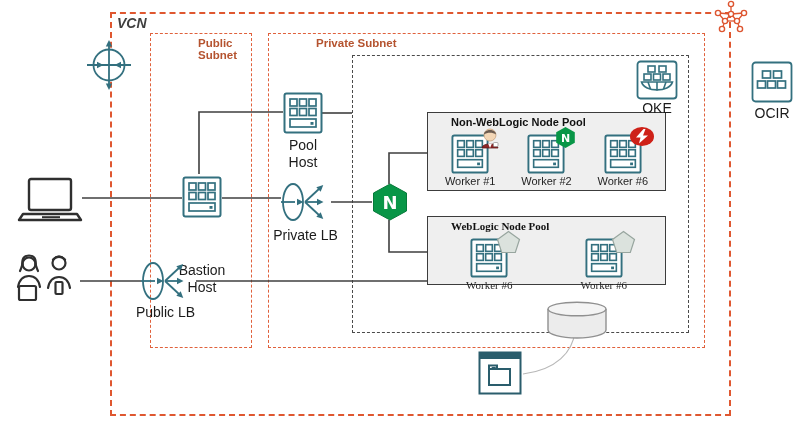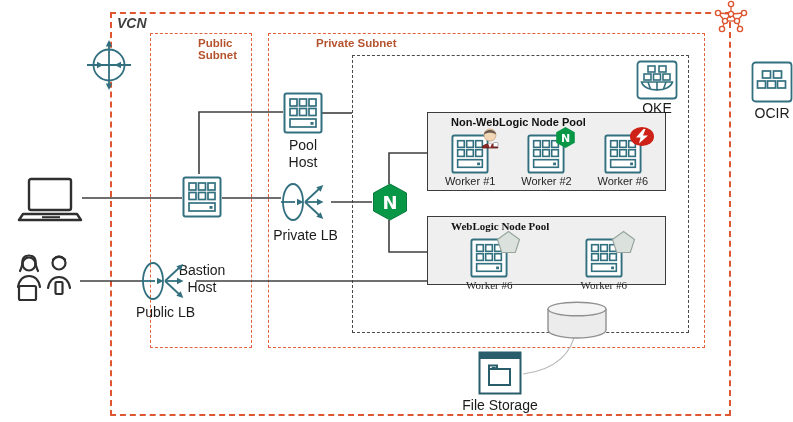--- a/index.html
+++ b/index.html
@@ -382,15 +382,14 @@
     <svg width="44" height="44" viewBox="0 0 44 44">
         <rect x="1.5" y="1.5" width="41" height="41" fill="#fff" stroke="#2A5D6C" stroke-width="2"></rect>
         <rect x="1.5" y="1.5" width="41" height="6.5" fill="#2A5D6C"></rect>
         <g fill="none" stroke="#2A5D6C" stroke-width="2">
           <rect x="11" y="18" width="21" height="16"></rect>
           <path d="M11 18 v-3.5 h8 v3.5"></path>
         </g>
         <rect x="13.5" y="16" width="4.5" height="1.8" rx="0.9" fill="#2A5D6C"></rect>
       </svg>
   </div>
-  <div class="nodelabel" style="left:446px;top:397px;width:108px;">File Storage</div>
 
 </div>
 
 </body></html>

